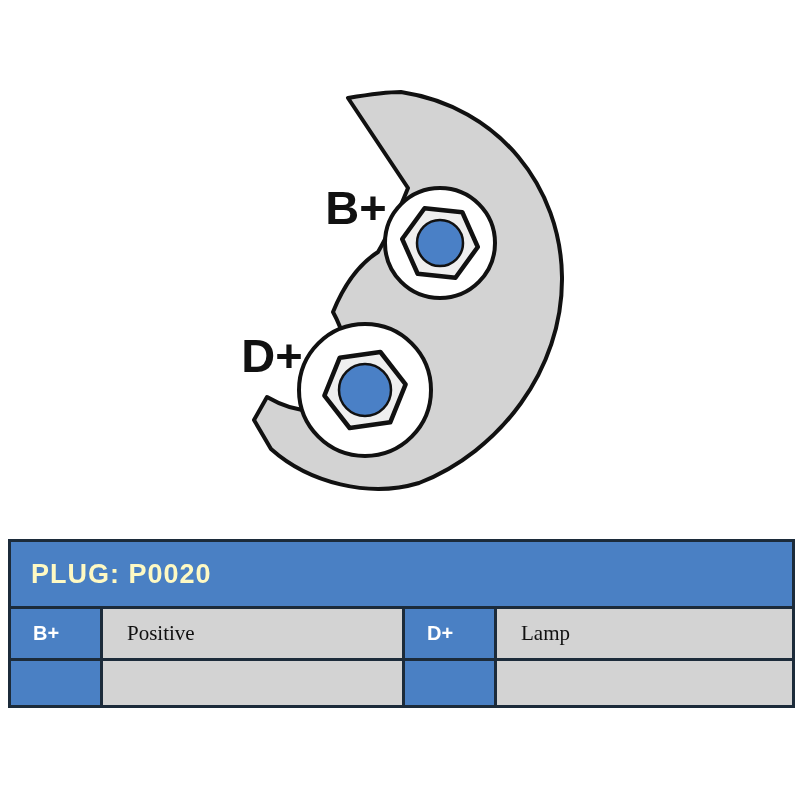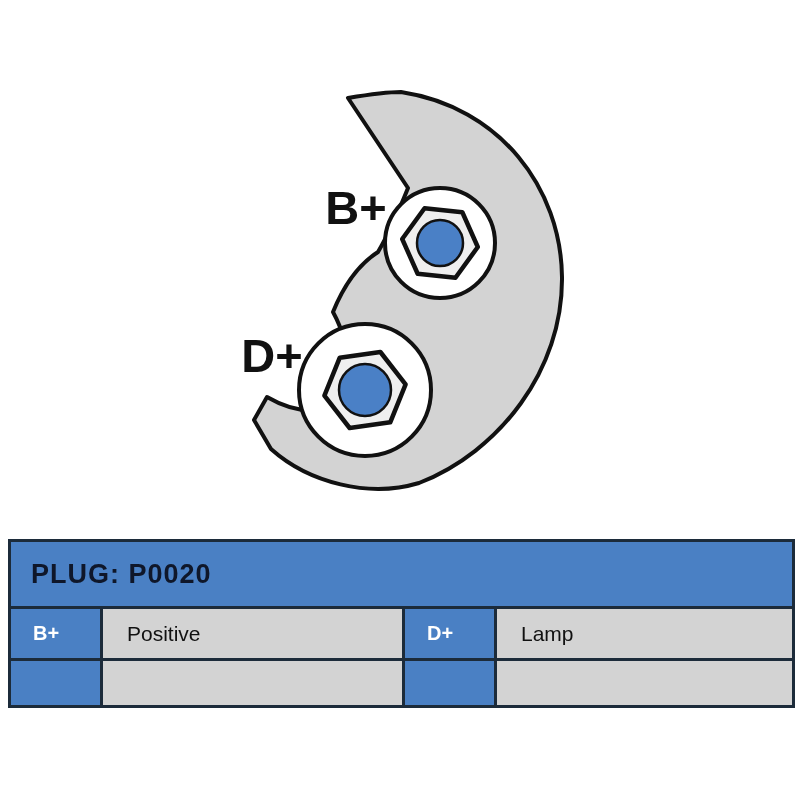--- a/index.html
+++ b/index.html
@@ -36,40 +36,41 @@
     font-family: "Liberation Sans", sans-serif;
   }
   table.spec td {
     border: 3px solid #1c2b3a;
     vertical-align: middle;
     overflow: hidden;
     white-space: nowrap;
   }
   td.hdr {
     background: #4a80c4;
-    color: #0f172a;
+    color: #fef9c3;
     font-size: 27px;
     font-weight: 700;
     letter-spacing: 1px;
     height: 62px;
     padding-left: 20px;
   }
   td.cell-blue {
     background: #4a80c4;
     color: #ffffff;
     font-size: 20px;
     font-weight: 700;
     padding-left: 22px;
   }
   td.cell-gray {
     background: #d3d3d3;
     color: #111111;
     font-size: 21px;
     font-weight: 400;
     padding-left: 24px;
+    font-family: Liberation Serif, serif;
   }
   tr.row-data td { height: 47px; }
   tr.row-empty td { height: 42px; }
 </style>
 </head>
 <body>
 
 <div class="stage">
 
   <svg class="diagram-svg" width="800" height="535" viewBox="0 0 800 535">

